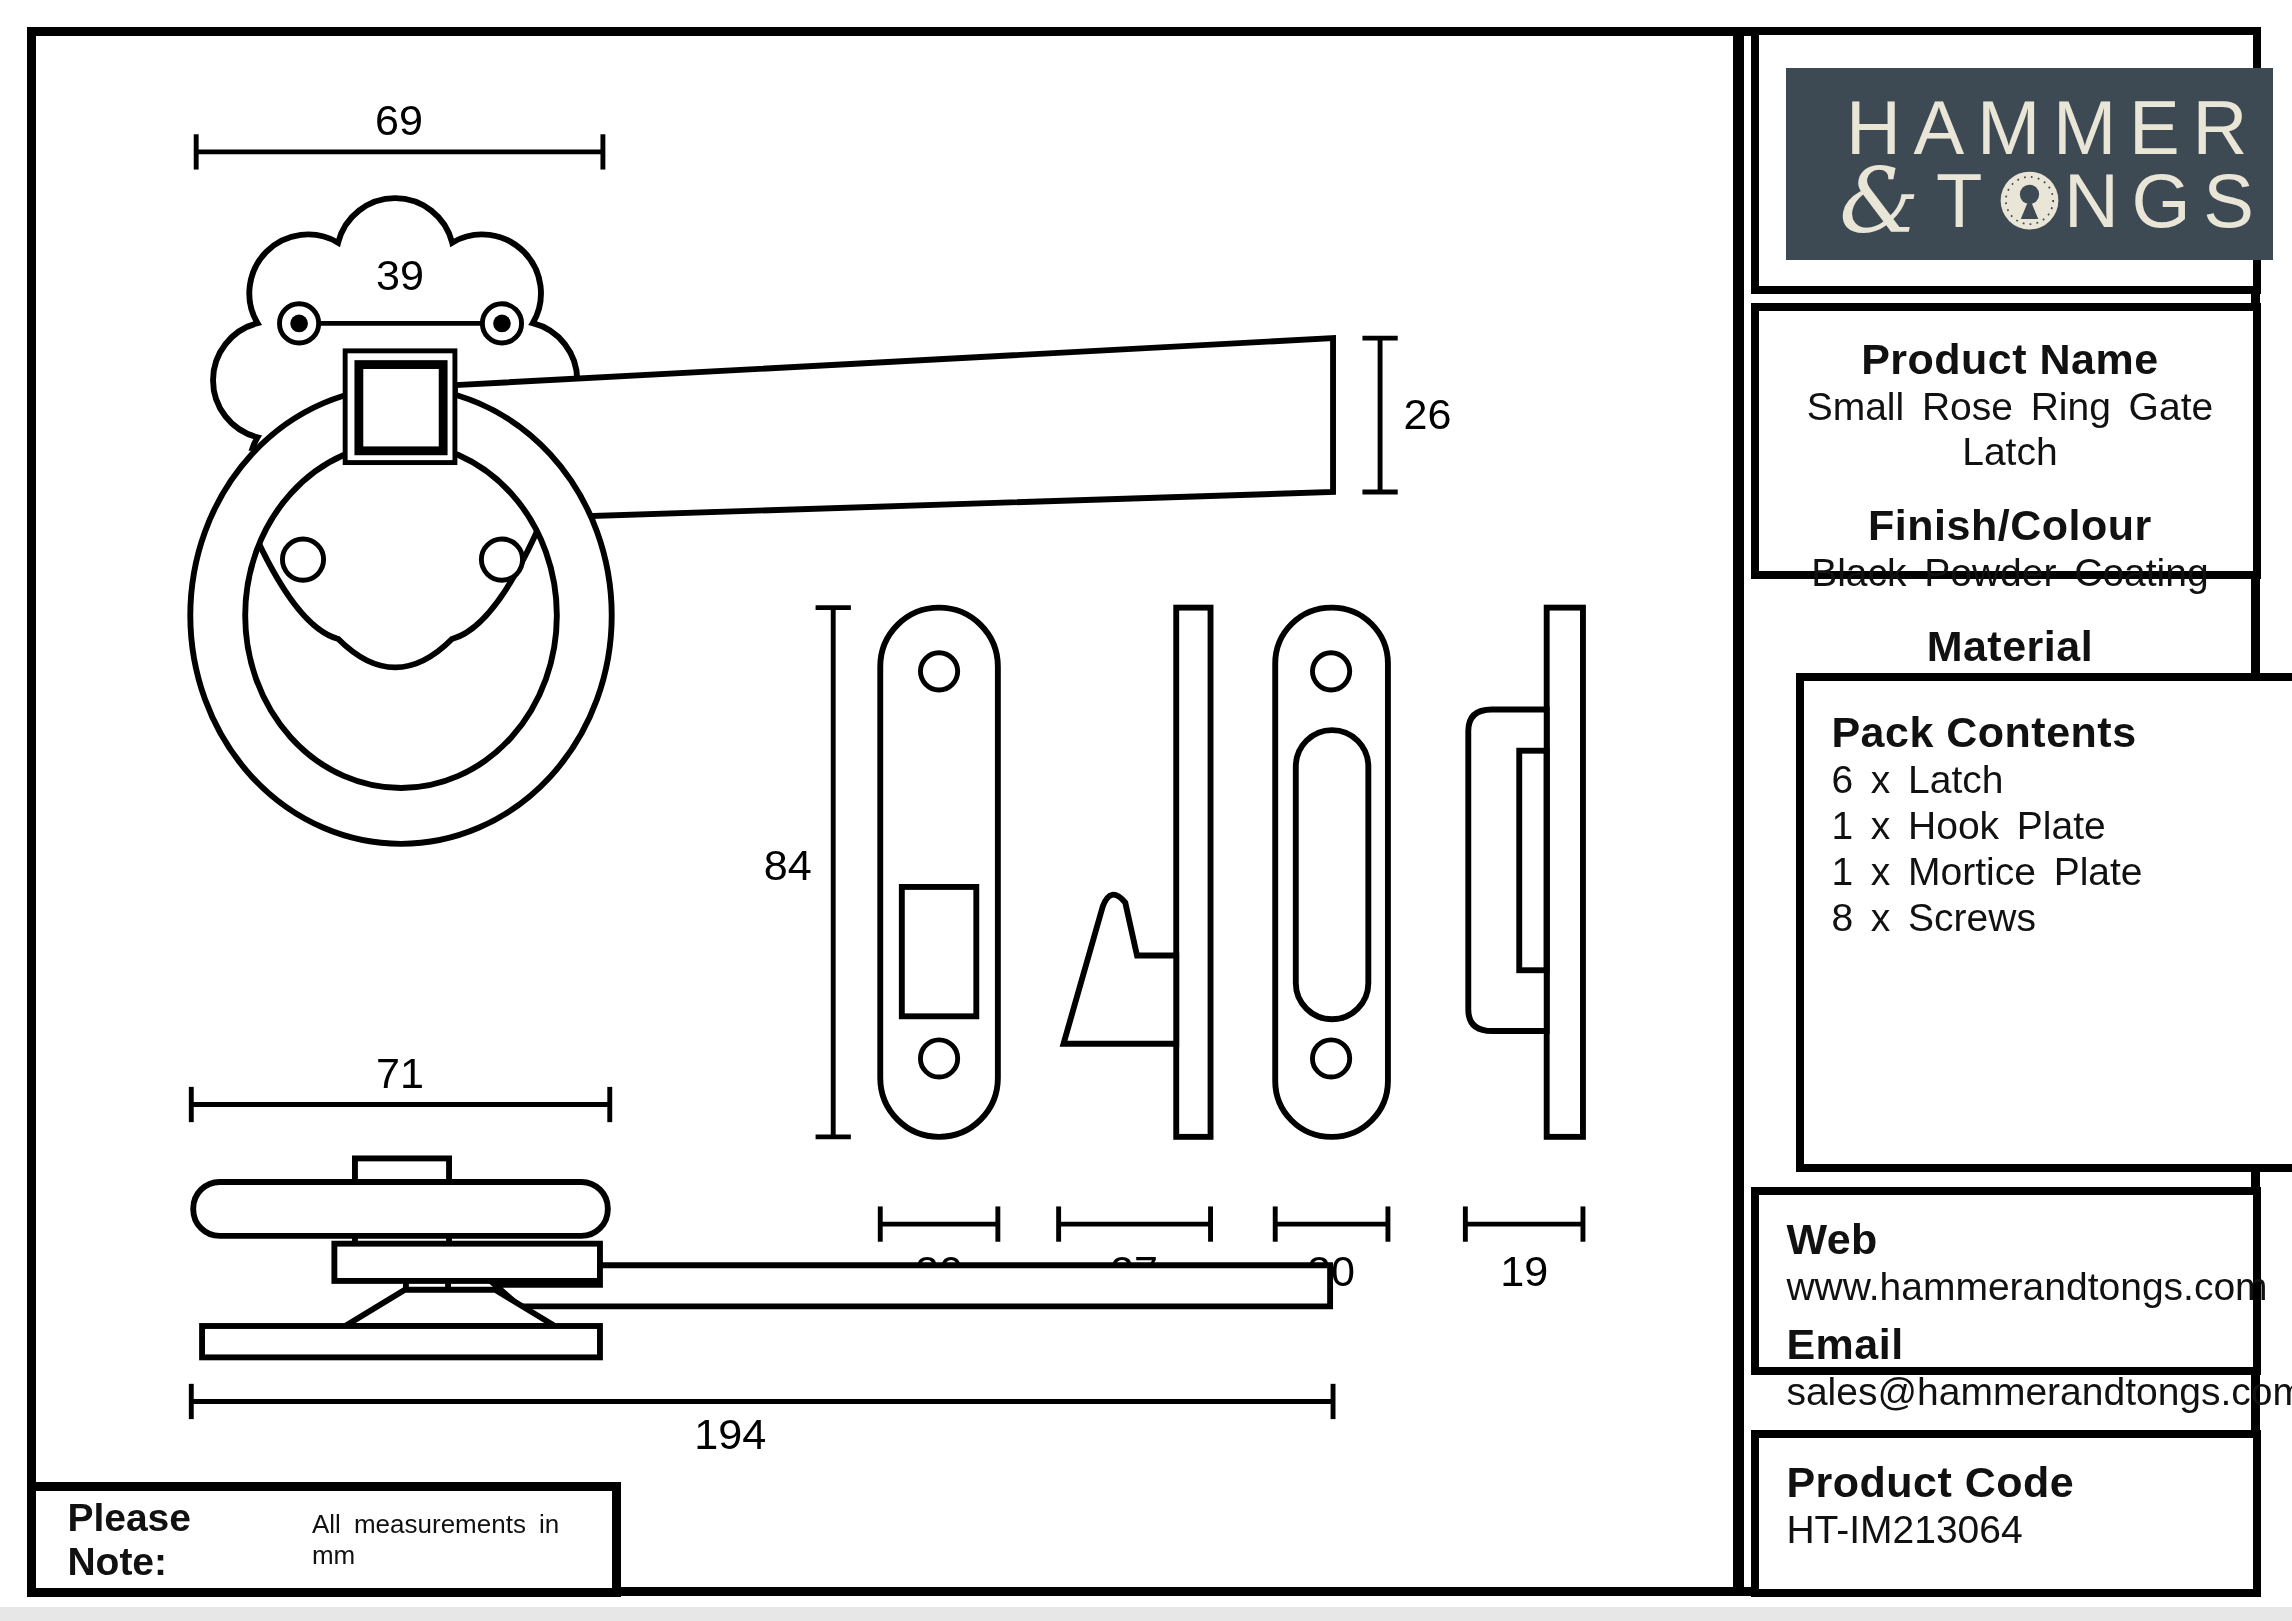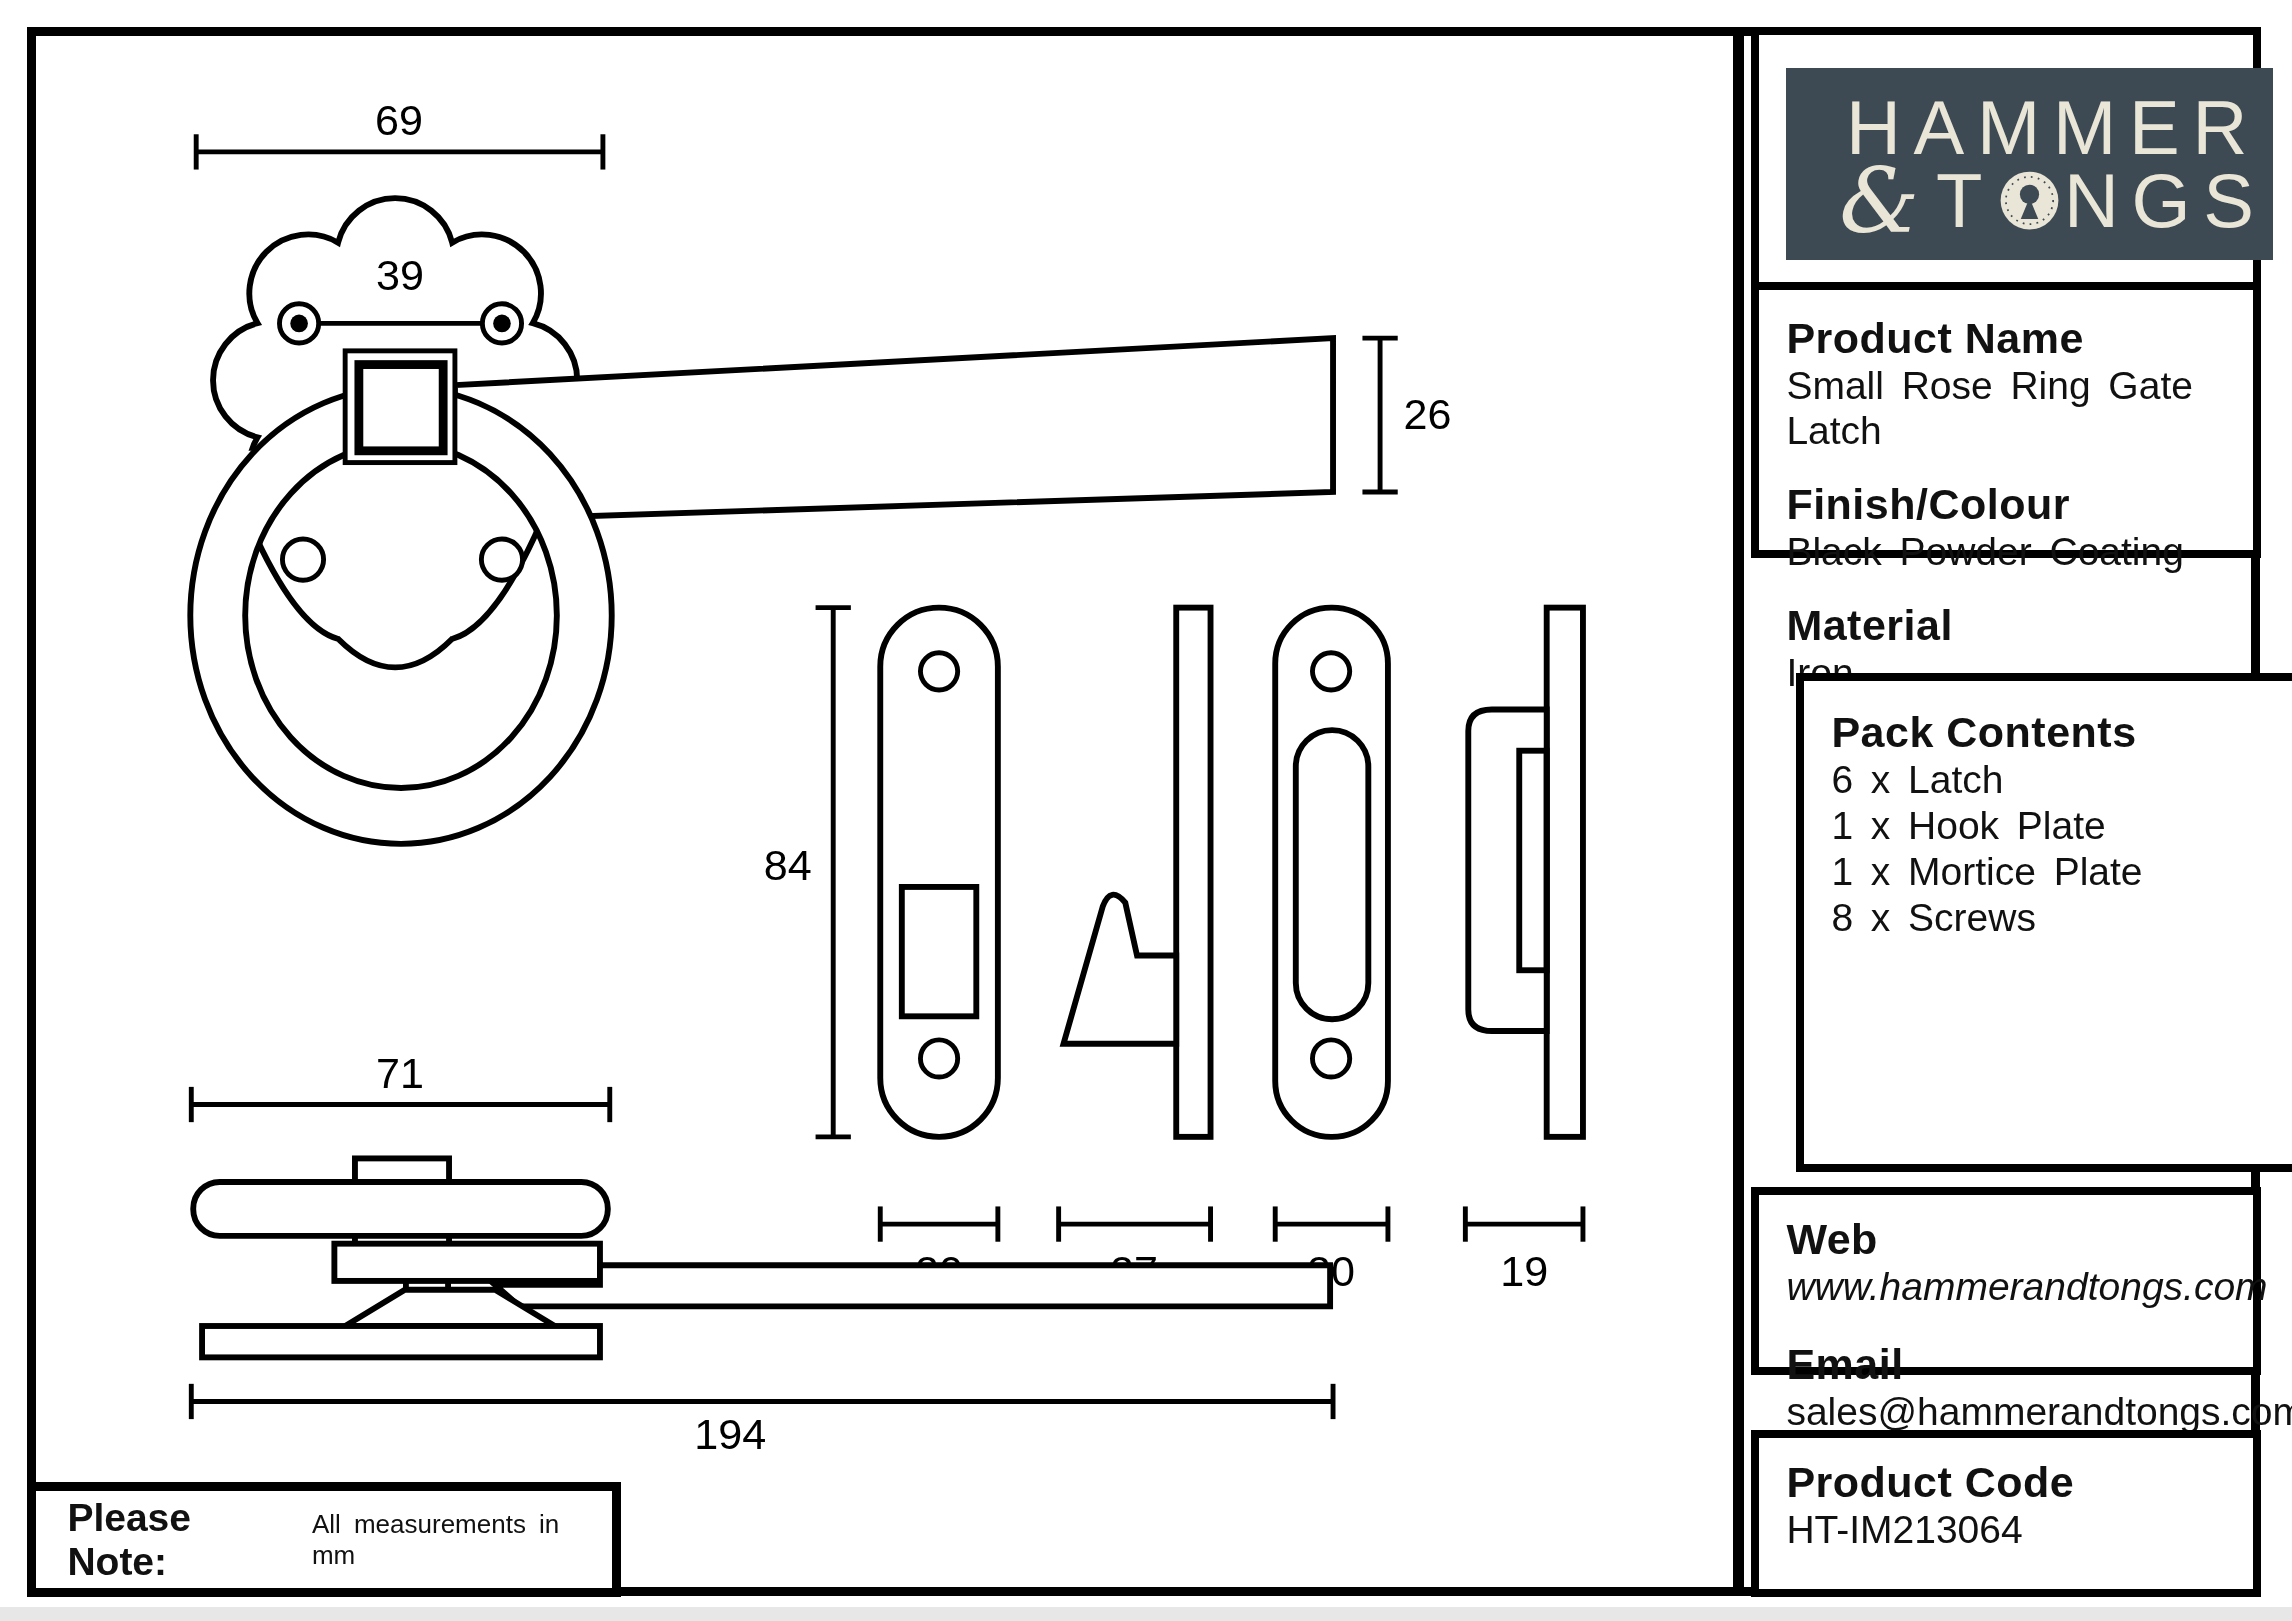--- a/index.html
+++ b/index.html
@@ -13,21 +13,21 @@
   .divider{left:1733px;top:27.4px;width:10.8px;height:1569px;background:#000;}
   .bottom-strip{left:0;top:1607px;width:2293px;height:13.7px;background:#e7e7e7;}
   
   .side-box{left:1751px;width:510px;border:8.8px solid #000;background:#fff;}
   .logo-box{top:27.4px;height:267px;}
   .logo-bg{position:absolute;left:26.5px;top:33px;width:439px;height:192px;display:flex;flex-direction:column;justify-content:center;align-items:center;padding-left:48px;}
   .logo-line1{font-size:76px;letter-spacing:12.7px;font-weight:400;line-height:73px;}
   .logo-line2{display:flex;align-items:center;font-size:76px;letter-spacing:12.7px;font-weight:400;line-height:73px;}
   .logo-amp{font-family:"DejaVu Serif",serif;font-style:italic;font-size:90px;line-height:69px;margin-right:3.9px;}
   .keyhole{margin:0 2.9px;}
-  .product-box{top:282px;height:276px;padding:23.5px 19.6px 0 27.4px;}
+  .product-box{top:303px;height:276px;padding:23.5px 19.6px 0 27.4px;text-align:center;}
   .pack-box{top:673px;height:499px;padding:27.4px 19.6px 0 27.4px;margin-left:45px;}
   .web-box{top:1187px;height:188px;padding:19.6px 19.6px 0 27.4px;}
   .code-box{top:1430px;height:167px;padding:19.6px 19.6px 0 27.4px;}
   .h-label{font-size:43px;font-weight:700;line-height:49px;letter-spacing:0.5px;}
   .h-value{font-size:39px;font-weight:400;line-height:45px;word-spacing:6.9px;}
   .grp{margin-bottom:27.4px;}
   .pack-item{font-size:39px;font-weight:400;line-height:46px;word-spacing:6.9px;}
   
   .note-box{left:27.4px;top:1482px;width:594px;height:115px;border:9.8px solid #000;background:#fff;
     display:flex;align-items:center;padding-left:31px;}
@@ -203,21 +203,21 @@
 <div class="abs side-box pack-box">
   <div class="h-label">Pack Contents</div>
   <div class="pack-item">6 x Latch</div>
   <div class="pack-item">1 x Hook Plate</div>
   <div class="pack-item">1 x Mortice Plate</div>
   <div class="pack-item">8 x Screws</div>
 </div>
 
 <div class="abs side-box web-box">
   <div class="h-label">Web</div>
-  <div class="h-value" style="margin-bottom:31px;font-style:italic;">www.hammerandtongs.com</div>
+  <div class="h-value" style="margin-bottom:11px;">www.hammerandtongs.com</div>
   <div class="h-label">Email</div>
   <div class="h-value">sales@hammerandtongs.com</div>
 </div>
 
 <div class="abs side-box code-box">
   <div class="h-label">Product Code</div>
   <div class="h-value">HT-IM213064</div>
 </div>
 
 <div class="abs note-box">

